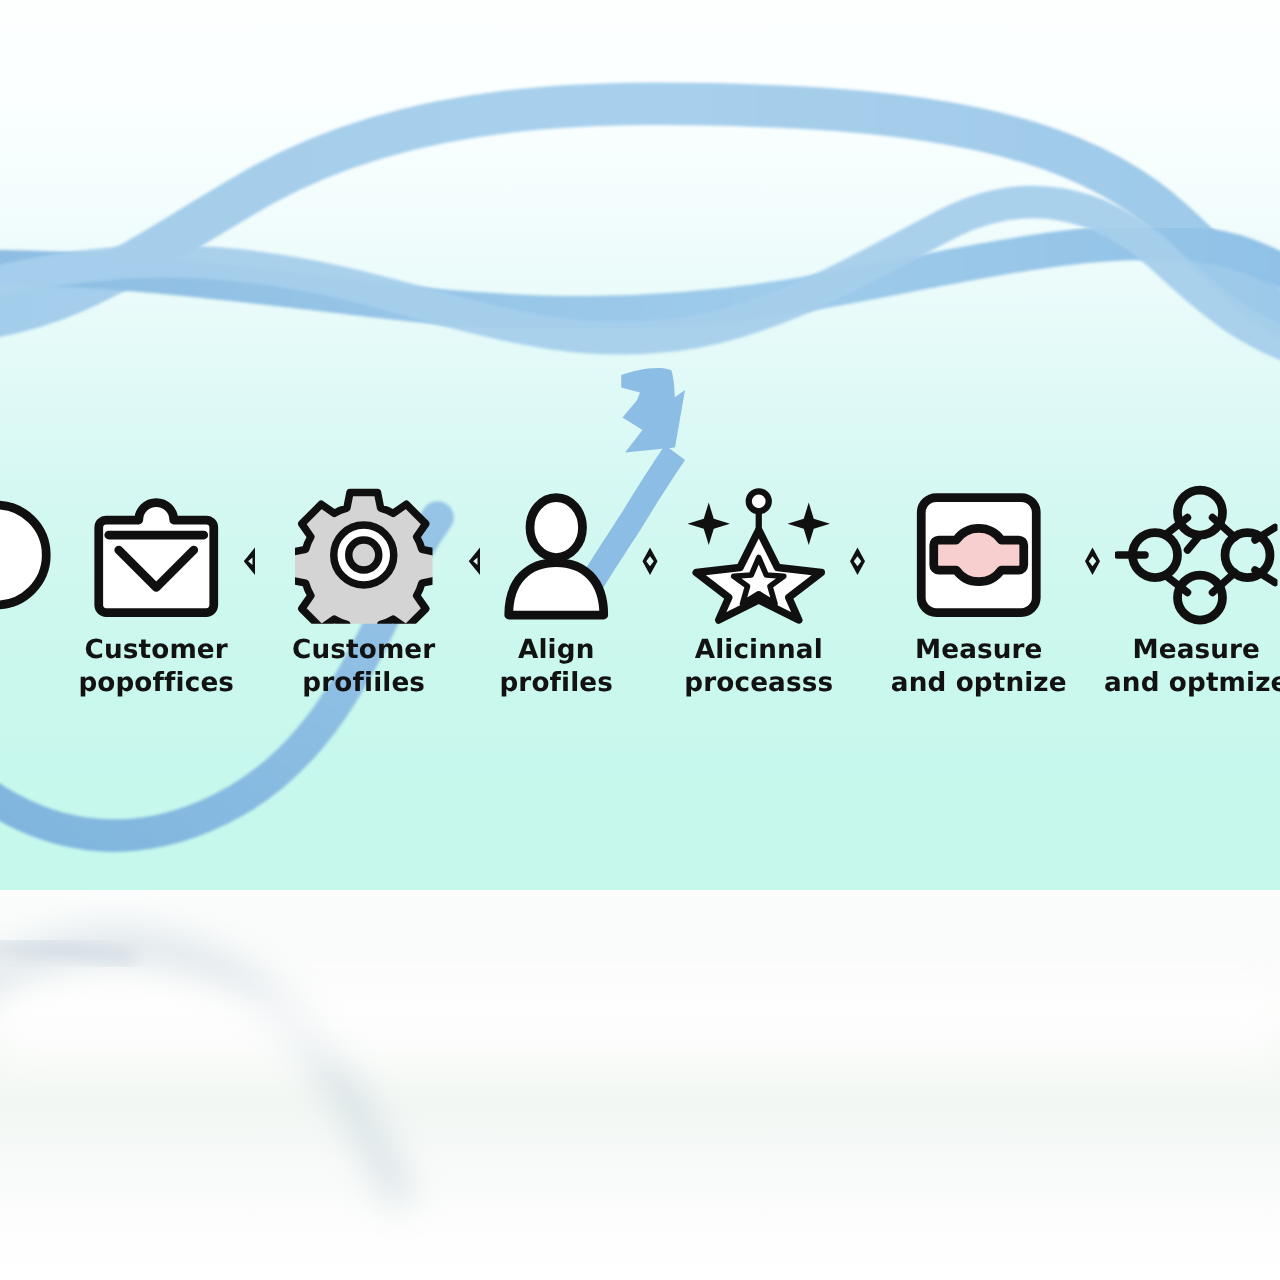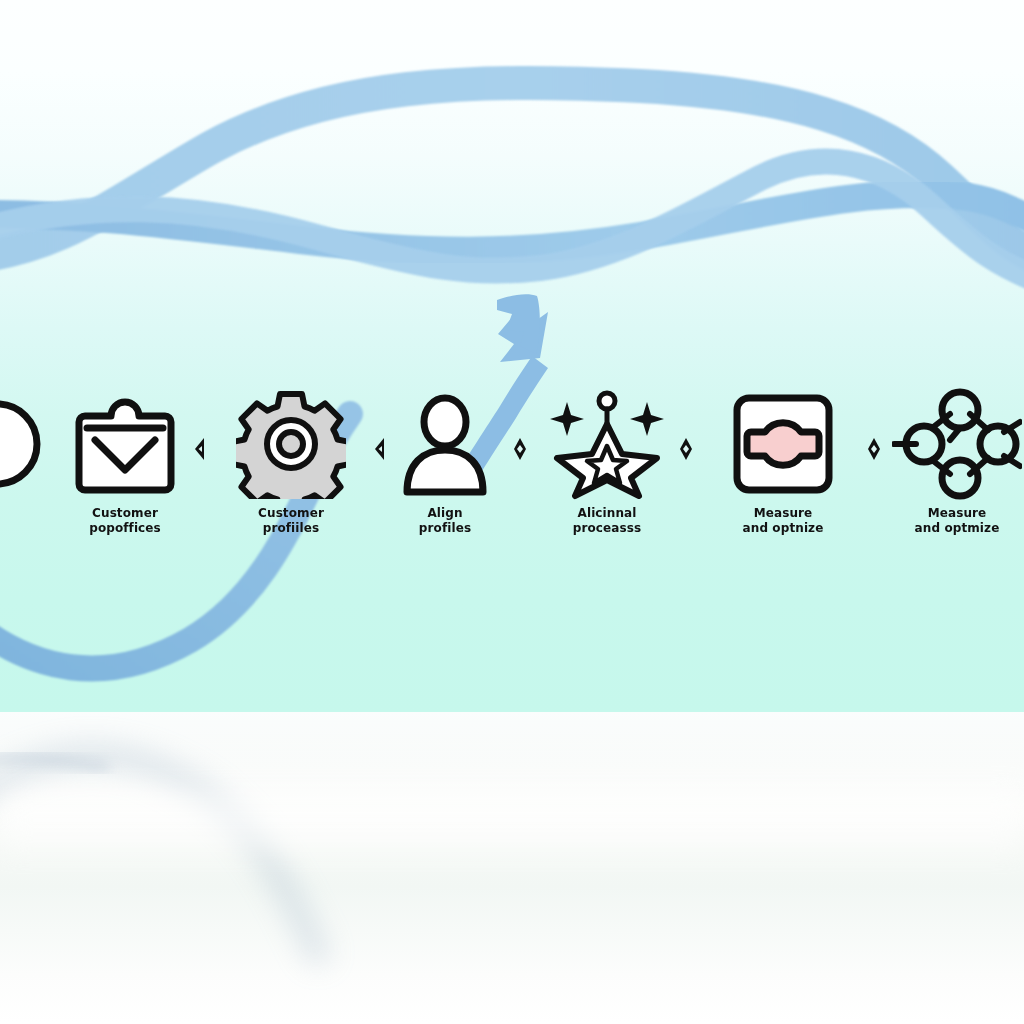--- a/index.html
+++ b/index.html
@@ -88,21 +88,21 @@
     top: 0;
   }
   .step-icon {
     height: 104px;
     display: flex;
     align-items: center;
     justify-content: center;
   }
   .step-label {
     margin-top: 10px;
-    font-size: 12px;
+    font-size: 21px;
     font-weight: 700;
     line-height: 1.28;
     color: #121212;
     letter-spacing: 0.1px;
     font-family: "DejaVu Sans", sans-serif;
     white-space: pre-line;
   }
   .sep {
     position: absolute;
     top: 44px;

